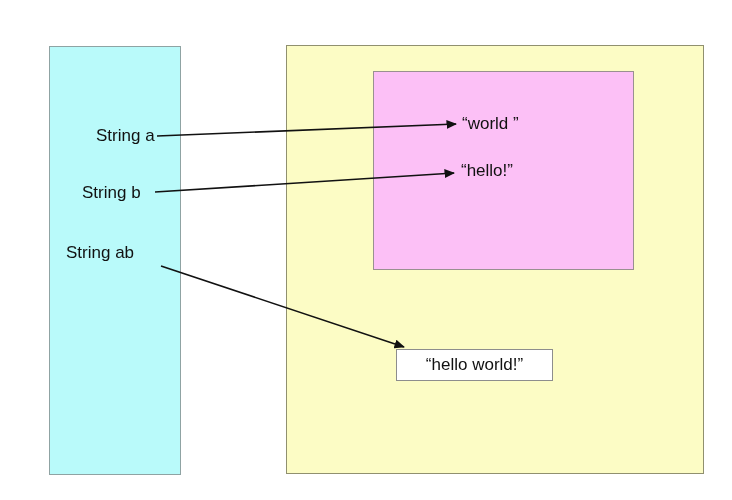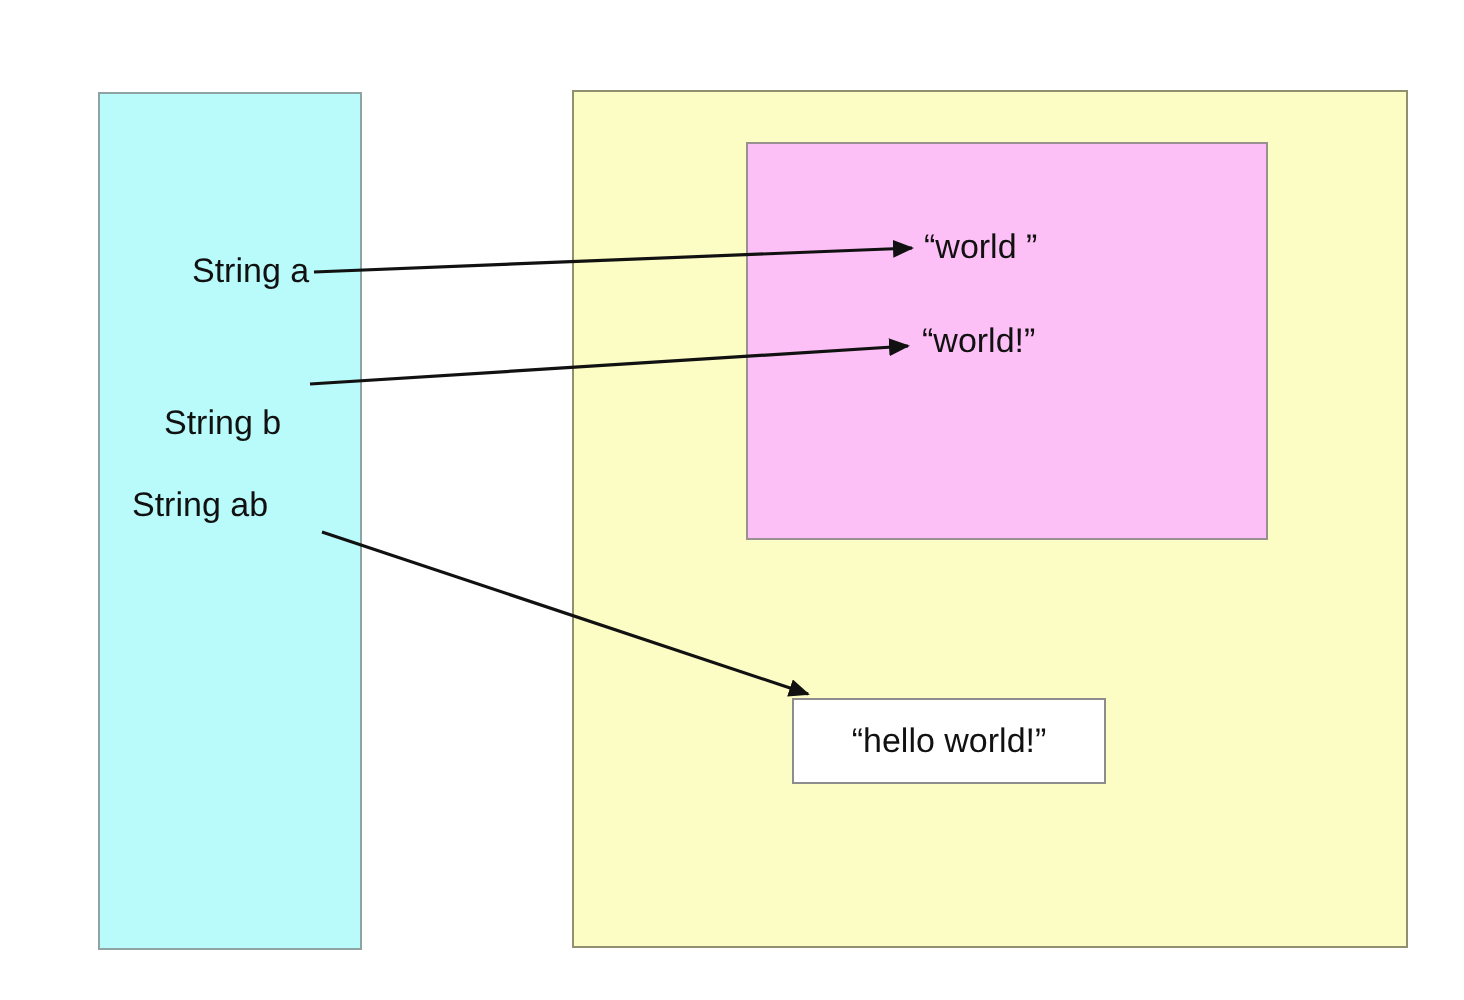--- a/index.html
+++ b/index.html
@@ -33,37 +33,37 @@
     border-color: #90906f;
   }
   .pool-box {
     left: 373px; top: 71px;
     width: 261px; height: 199px;
     background: #fcc0f6;
     border-color: #999090;
   }
   .object-box {
     left: 396px; top: 349px;
-    width: 157px; height: 43px;
+    width: 157px; height: 32px;
     background: #ffffff;
     border-color: #8d8d8d;
     display: flex;
     align-items: center;
     justify-content: center;
   }
   .label {
     position: absolute;
     height: 20px;
     line-height: 20px;
     font-size: 17px;
     color: #111111;
     white-space: pre;
   }
   .lbl-a  { left: 96px;  top: 126px; }
-  .lbl-b  { left: 82px;  top: 183px; margin-top: 19px; }
+  .lbl-b  { left: 82px;  top: 183px; }
   .lbl-ab { left: 66px;  top: 243px; }
   .lit-hello { left: 462px; top: 114px; }
   .lit-world { left: 461px; top: 161px; }
   .obj-text {
     font-size: 17px;
     color: #111111;
     white-space: pre;
   }
   .arrow-layer {
     position: absolute;
@@ -96,15 +96,15 @@
     <line x1="157" y1="136" x2="456" y2="124" stroke="#111111" stroke-width="1.6" marker-end="url(#ah)"></line>
     <line x1="155" y1="192" x2="454" y2="173" stroke="#111111" stroke-width="1.6" marker-end="url(#ah)"></line>
     <line x1="161" y1="266" x2="404" y2="347" stroke="#111111" stroke-width="1.6" marker-end="url(#ah)"></line>
   </svg>
 
   <span class="label lbl-a">String a</span>
   <span class="label lbl-b">String b</span>
   <span class="label lbl-ab">String ab</span>
 
   <span class="label lit-hello">“world ”</span>
-  <span class="label lit-world">“world!”</span>
+  <span class="label lit-world">“hello!”</span>
 
 </div>
 
 </body></html>

